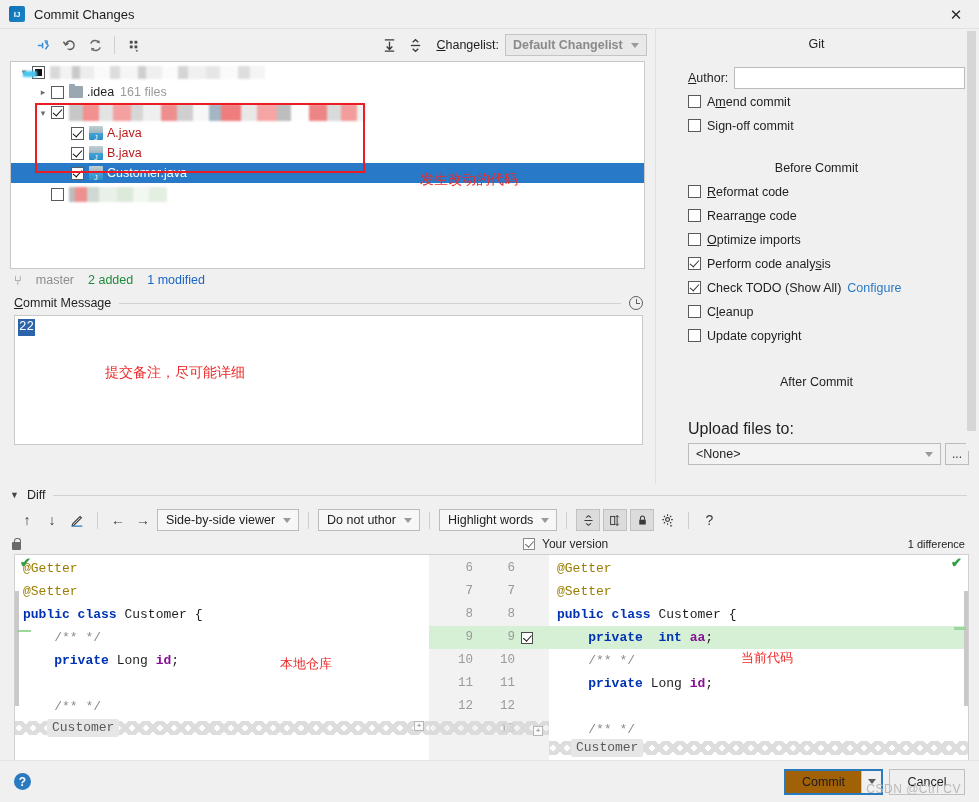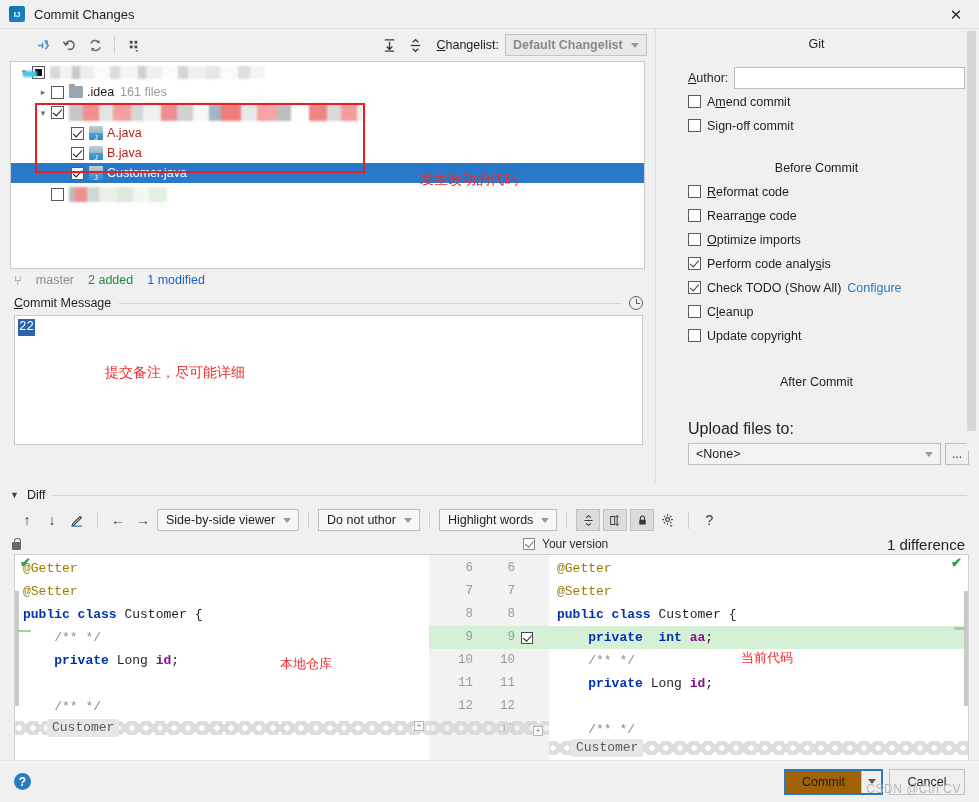--- a/index.html
+++ b/index.html
@@ -289,21 +289,21 @@
   }
   .yv-cb {
     width: 12px; height: 12px; border: 1px solid #8a8a8a; background: #fff;
     position: relative; flex: none;
   }
   .yv-cb::after {
     content:""; position:absolute; left:3px; top:0px; width:3.5px; height:7px;
     border: solid #666; border-width: 0 1.4px 1.4px 0; transform: rotate(42deg);
   }
   .diffcount {
-    position: absolute; right: 14px; font-size: 15px; color: #222;
+    position: absolute; right: 14px; font-size: 11px; color: #222;
   }
 
   
   .diff-panes { display: flex; height: 213px; margin: 0 10px 0 14px; }
   .pane {
     position: relative; background: #fff; overflow: hidden;
   }
   .pane-left { width: 415px; border: 1px solid #d0d0d0; border-right: none; }
   .gutter-mid { width: 120px; background: #f2f2f2; border-top: 1px solid #d0d0d0;
     border-bottom: 1px solid #d0d0d0; position: relative; }

